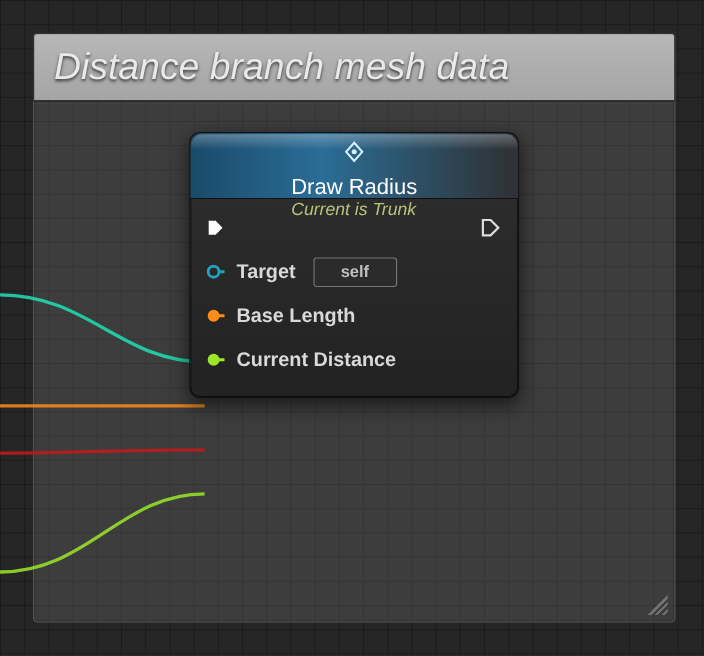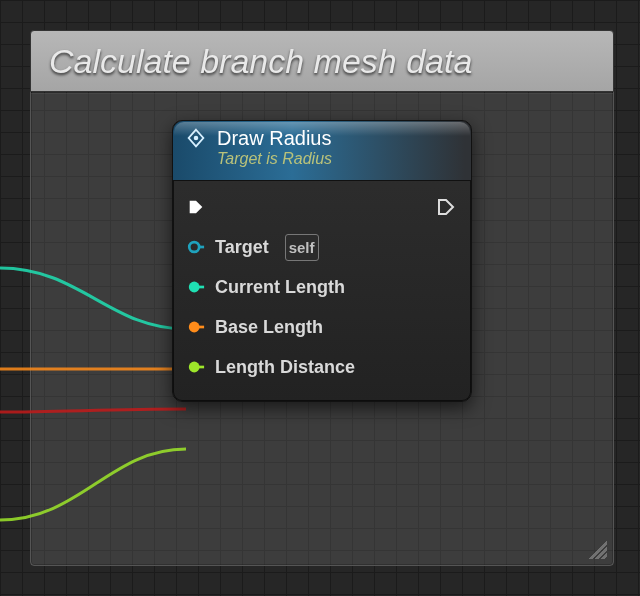--- a/index.html
+++ b/index.html
@@ -76,24 +76,25 @@
     background: linear-gradient(#2f2f2f, #222);
     border: 1px solid #111;
     border-radius: 10px;
     box-shadow: 0 6px 18px rgba(0,0,0,0.6), 0 0 0 1px rgba(0,0,0,0.6) inset;
     z-index: 10;
   }
   .node-header {
     height: 60px;
     background: linear-gradient(90deg, #1a4a6a 0%, #2b6d96 40%, #2f3236 98%);
     border-radius: 10px 10px 0 0;
-    display: flex; align-items: flex-start;
+    display: flex; align-items: center;
     padding: 6px 12px;
     gap: 10px;
     border-bottom: 1px solid #111;
+    flex-direction: column;
   }
   .node-header .hicon svg { width: 22px; height: 22px; display:block; }
   .node-title { display:flex; flex-direction:column; line-height:1.15; }
   .node-title .ttl { color:#fff; font-size:20px; font-weight:500; }
   .node-title .sub { color:#b9c27a; font-size:16px; font-style: italic; }
   .node-header-glare {
     position:absolute; left:1px; right:1px; top:1px; height:14px;
     border-radius:10px 10px 0 0;
     background: linear-gradient(rgba(255,255,255,0.28), rgba(255,255,255,0));
     pointer-events:none;
@@ -109,21 +110,21 @@
   .row-left { display:flex; align-items:center; gap:10px; min-width:0; }
   .pin {
     width: 18px; height: 18px;
     position: relative;
   }
   .pin svg { width:18px; height:18px; display:block; }
   .plabel { color:#d9d9d9; font-size:18px; white-space:nowrap; }
 
   .self-box {
     display:inline-flex; align-items:center; justify-content:center;
-    height:27px; padding: 0 3px; margin-left:6px;
+    height:27px; padding: 0 24px; margin-left:6px;
     border:1px solid #777; border-radius:3px;
     color:#c0c0c0; font-size:15px;
     background:#2b2b2b;
   }
 
   .exec-out {
     width:22px; height:22px;
   }
   .exec-out svg { width:22px; height:22px; display:block; }
 
@@ -135,38 +136,38 @@
 
 <svg class="wires" width="640" height="596" viewBox="0 0 640 596">
   <path class="wire" stroke="#1fe0b3" d="M 0 268 C 80 268, 110 329, 186 329"></path>
   <path class="wire" stroke="#ff8c1a" d="M 0 369 C 80 369, 110 369, 186 369"></path>
   <path class="wire" stroke="#c21a1a" d="M 0 412 C 60 412, 110 409, 186 409"></path>
   <path class="wire" stroke="#9de62a" d="M 0 520 C 80 520, 110 449, 186 449"></path>
 </svg>
 
 <div class="comment">
   <div class="comment-header">
-    <span>Calculate branch mesh data</span>
+    <span>Distance branch mesh data</span>
   </div>
   <div class="comment-body"></div>
   <div class="comment-resize"></div>
 </div>
 
 <div class="node">
   <div class="node-header-glare"></div>
   <div class="node-header">
     <span class="hicon">
       <svg viewBox="0 0 24 24">
           <path fill="none" stroke="#d7f0ff" stroke-width="2" d="M12 3 L20 12 L12 21 L4 12 Z"></path>
           <circle cx="12" cy="12" r="2.5" fill="#d7f0ff"></circle>
         </svg>
     </span>
     <div class="node-title">
       <span class="ttl">Draw Radius</span>
-      <span class="sub">Target is Radius</span>
+      <span class="sub">Current is Trunk</span>
     </div>
   </div>
 
   <div class="node-body">
 
     <div class="row">
       <div class="row-left">
         <span class="pin">
           <svg viewBox="0 0 20 20">
               <path fill="#fff" d="M3 3 H10 L17 10 L10 17 H3 Z"></path>
@@ -187,31 +188,20 @@
           <svg viewBox="0 0 20 20">
             <circle cx="8" cy="10" r="5.5" fill="none" stroke-width="3" stroke="#1fa2bd"></circle>
             <path d="M13 10 L19 10" stroke-width="3" stroke="#1fa2bd"></path>
           </svg>
         </span>
         <span class="plabel">Target</span>
         <span class="self-box">self</span>
       </div>
     </div>
 
-    <div class="row">
-      <div class="row-left">
-        <span class="pin">
-          <svg viewBox="0 0 20 20">
-            <circle cx="8" cy="10" r="6" fill="#1fe0b3"></circle>
-            <path d="M13 10 L19 10" stroke-width="3" stroke="#1fe0b3"></path>
-          </svg>
-        </span>
-        <span class="plabel">Current Length</span>
-      </div>
-    </div>
 
     <div class="row">
       <div class="row-left">
         <span class="pin">
           <svg viewBox="0 0 20 20">
             <circle cx="8" cy="10" r="6" fill="#ff8c1a"></circle>
             <path d="M13 10 L19 10" stroke-width="3" stroke="#ff8c1a"></path>
           </svg>
         </span>
         <span class="plabel">Base Length</span>
@@ -220,18 +210,18 @@
 
 
     <div class="row">
       <div class="row-left">
         <span class="pin">
           <svg viewBox="0 0 20 20">
             <circle cx="8" cy="10" r="6" fill="#9de62a"></circle>
             <path d="M13 10 L19 10" stroke-width="3" stroke="#9de62a"></path>
           </svg>
         </span>
-        <span class="plabel">Length Distance</span>
+        <span class="plabel">Current Distance</span>
       </div>
     </div>
 
   </div>
 </div>
 
 </body></html>

